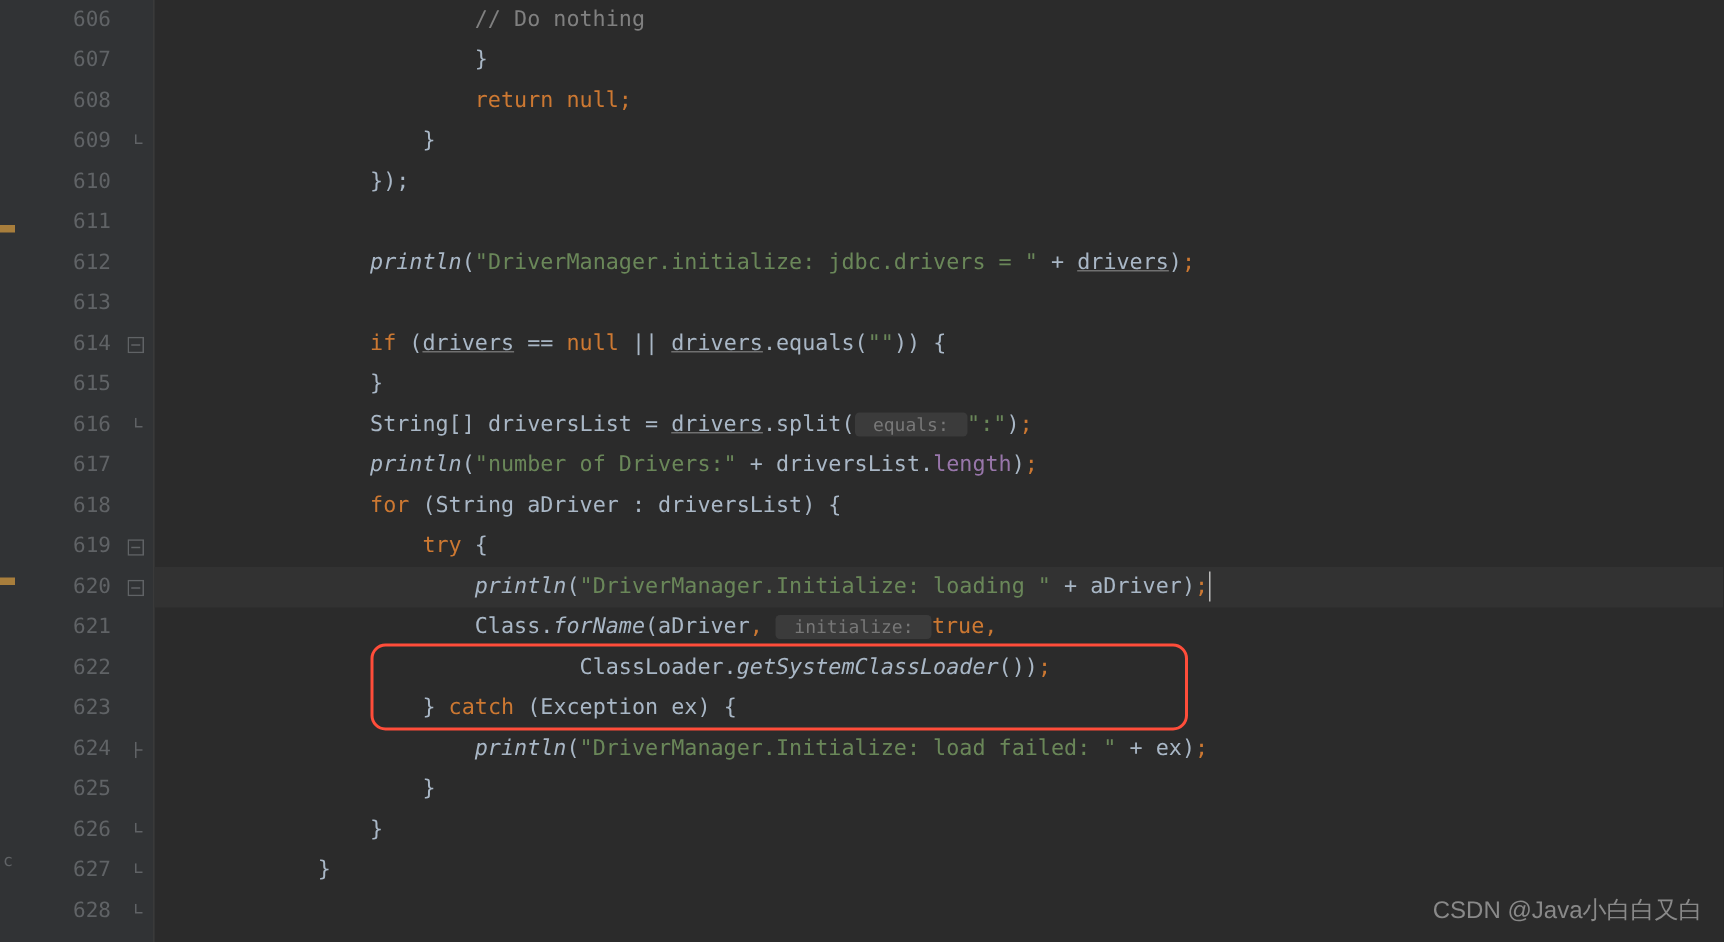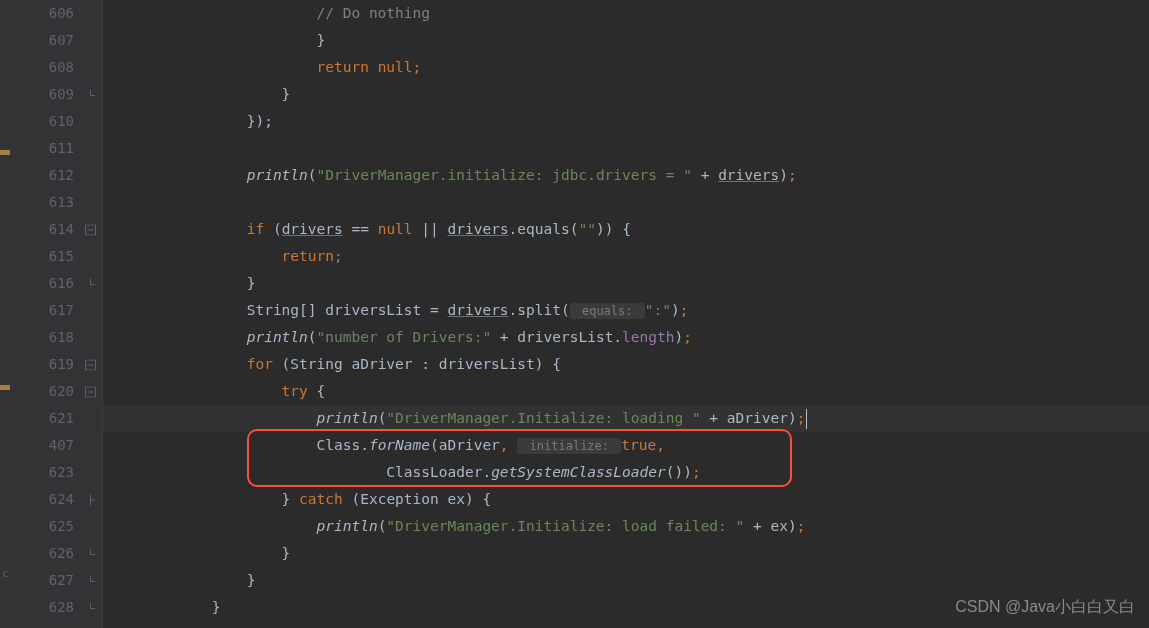--- a/index.html
+++ b/index.html
@@ -174,21 +174,21 @@
               <line x1="2.5" y1="5.5" x2="8.5" y2="5.5" stroke="#606366"></line>
             </svg>
           </span></div>
         <div class="ln">620<span class="fold-indicator">
             <svg width="11" height="11">
               <rect x="0.5" y="0.5" width="10" height="10" fill="none" stroke="#606366"></rect>
               <line x1="2.5" y1="5.5" x2="8.5" y2="5.5" stroke="#606366"></line>
             </svg>
           </span></div>
         <div class="ln">621</div>
-        <div class="ln">407</div>
+        <div class="ln">622</div>
         <div class="ln">623</div>
         <div class="ln">624<span class="fold-indicator">
             <svg width="11" height="11">
               <path d="M5.5 0 L5.5 11 M5.5 5.5 L10 5.5" fill="none" stroke="#606366"></path>
             </svg>
           </span></div>
         <div class="ln">625</div>
         <div class="ln">626<span class="fold-indicator">
             <svg width="11" height="11">
               <path d="M5.5 0 L5.5 6 L10 6" fill="none" stroke="#606366"></path>
@@ -209,21 +209,20 @@
   <div class="code-area" id="code-area">
   <div class="code-line">                        <span class="c-comment">// Do nothing</span></div>
       <div class="code-line">                        <span class="c-brace">}</span></div>
       <div class="code-line">                        <span class="c-keyword">return </span><span class="c-null">null</span><span class="c-semi">;</span></div>
       <div class="code-line">                    <span class="c-brace">}</span></div>
       <div class="code-line">                <span class="c-brace">});</span></div>
       <div class="code-line"></div>
       <div class="code-line">                <span class="c-method-static">println</span><span class="c-punct">(</span><span class="c-string">"DriverManager.initialize: jdbc.drivers = "</span><span class="c-punct"> + </span><span class="c-underline">drivers</span><span class="c-punct">)</span><span class="c-semi">;</span></div>
       <div class="code-line"></div>
       <div class="code-line">                <span class="c-keyword">if </span><span class="c-punct">(</span><span class="c-underline">drivers</span><span class="c-punct"> == </span><span class="c-null">null</span><span class="c-punct"> || </span><span class="c-underline">drivers</span><span class="c-punct">.equals(</span><span class="c-string">""</span><span class="c-punct">)) </span><span class="c-brace">{</span></div>
-      <div class="code-line">                    <span class="c-keyword">return</span><span class="c-semi">;</span></div>
       <div class="code-line">                <span class="c-brace">}</span></div>
       <div class="code-line">                <span class="c-punct">String[] driversList = </span><span class="c-underline">drivers</span><span class="c-punct">.split(</span><span class="c-paramhint"> equals: </span><span class="c-string">":"</span><span class="c-punct">)</span><span class="c-semi">;</span></div>
       <div class="code-line">                <span class="c-method-static">println</span><span class="c-punct">(</span><span class="c-string">"number of Drivers:"</span><span class="c-punct"> + driversList.</span><span class="c-field">length</span><span class="c-punct">)</span><span class="c-semi">;</span></div>
       <div class="code-line">                <span class="c-keyword">for </span><span class="c-punct">(String aDriver : driversList) </span><span class="c-brace">{</span></div>
       <div class="code-line">                    <span class="c-keyword">try </span><span class="c-brace">{</span></div>
       <div class="code-line current">                        <span class="c-method-static">println</span><span class="c-punct">(</span><span class="c-string">"DriverManager.Initialize: loading "</span><span class="c-punct"> + aDriver)</span><span class="c-semi">;</span><span class="caret"></span></div>
       <div class="code-line">                        <span class="c-punct">Class.</span><span class="c-method-static">forName</span><span class="c-punct">(aDriver</span><span class="c-semi">, </span><span class="c-paramhint"> initialize: </span><span class="c-keyword">true</span><span class="c-semi">,</span></div>
       <div class="code-line">                                <span class="c-punct">ClassLoader.</span><span class="c-method-static">getSystemClassLoader</span><span class="c-punct">())</span><span class="c-semi">;</span></div>
       <div class="code-line">                    <span class="c-brace">} </span><span class="c-keyword">catch </span><span class="c-punct">(Exception ex) </span><span class="c-brace">{</span></div>
       <div class="code-line">                        <span class="c-method-static">println</span><span class="c-punct">(</span><span class="c-string">"DriverManager.Initialize: load failed: "</span><span class="c-punct"> + ex)</span><span class="c-semi">;</span></div>

